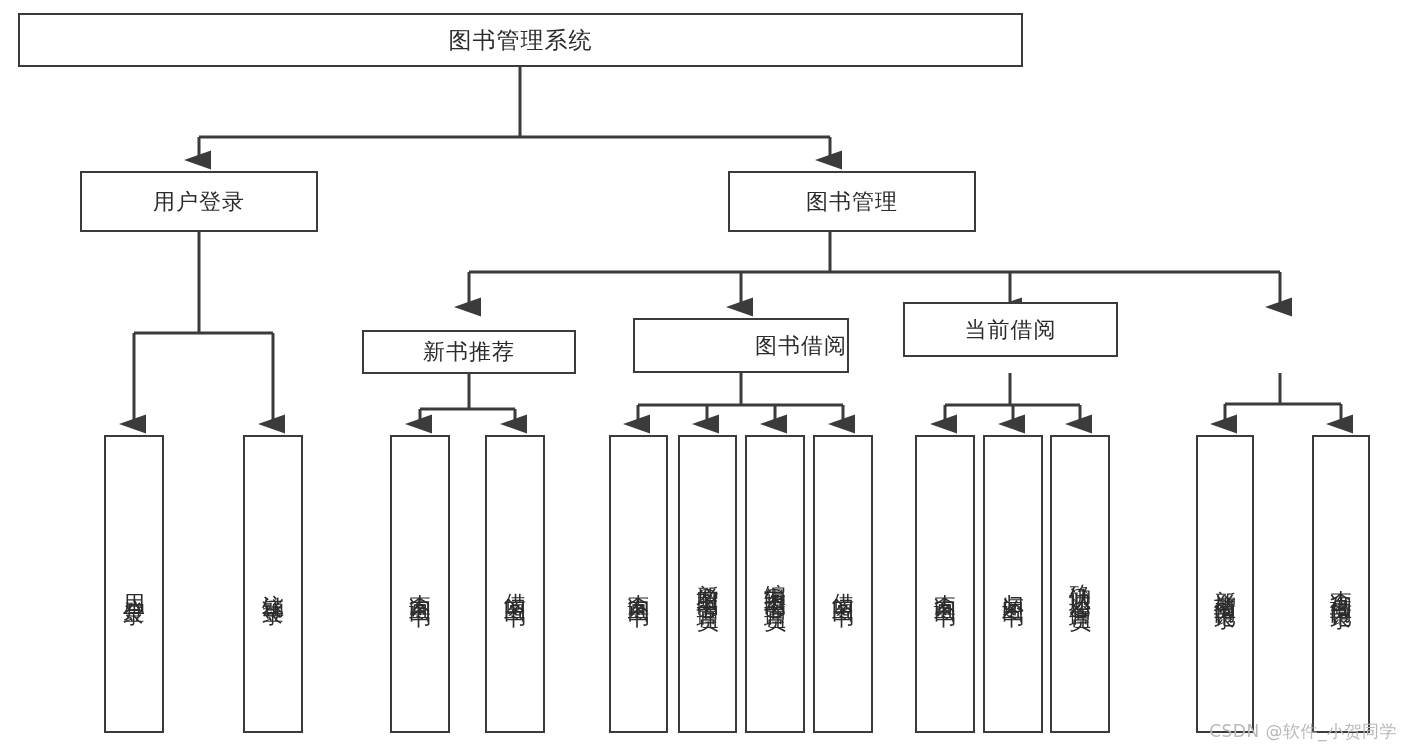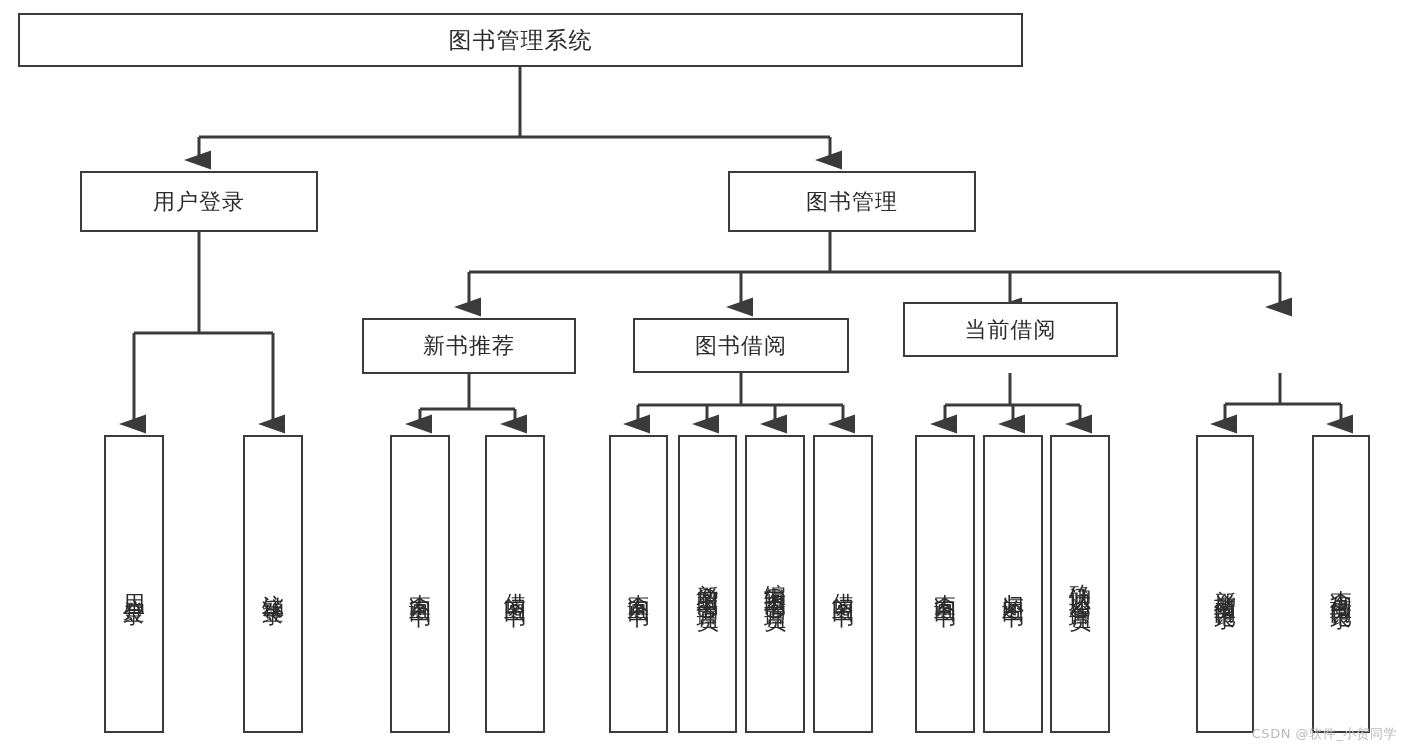--- a/index.html
+++ b/index.html
@@ -50,21 +50,21 @@
     padding-top: 4px;
     padding-bottom: 4px;
   }
   .node.root {
     font-size: 23px;
   }
   .watermark {
     position: absolute;
     right: 8px;
     bottom: 4px;
-    font-size: 13px;
+    font-size: 17px;
     color: #b9b9b9;
     z-index: 3;
     white-space: nowrap;
     letter-spacing: 0.5px;
   }
 </style>
 </head>
 <body>
 
 <div id="canvas">
@@ -123,24 +123,24 @@
     <span>图书管理系统</span>
   </div>
 
   <div class="node horiz" style="left:80px; top:171px; width:238px; height:61px;">
     <span>用户登录</span>
   </div>
   <div class="node horiz" style="left:712px; top:171px; width:248px; height:61px;margin-left:16px;">
     <span>图书管理</span>
   </div>
 
-  <div class="node horiz" style="left:362px; top:318px; width:214px; height:56px;">
+  <div class="node horiz" style="left:362px; top:330px; width:214px; height:44px;">
     <span>新书推荐</span>
   </div>
-  <div class="node horiz" style="left:633px; top:318px; width:216px; height:55px;">
+  <div class="node horiz" style="left:633px; top:318px; width:216px; height:55px;justify-content:flex-end;">
     <span>图书借阅</span>
   </div>
   <div class="node horiz" style="left:903px; top:302px; width:215px; height:55px;">
     <span>当前借阅</span>
   </div>
 
   <div class="node vert" style="left:104px; top:435px; width:60px; height:298px;">
     <span>用户登录</span>
   </div>
   <div class="node vert" style="left:243px; top:435px; width:60px; height:298px;">

